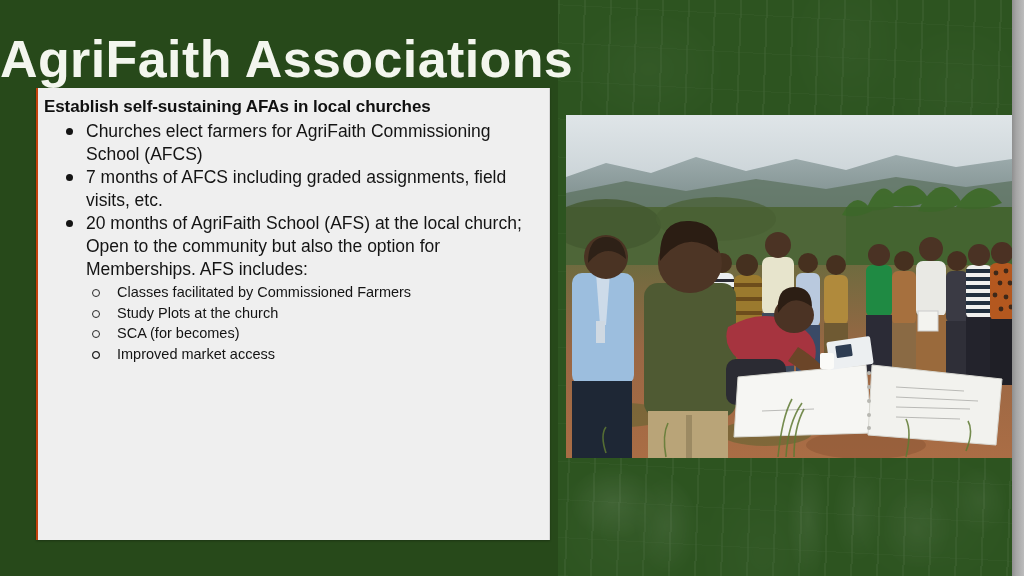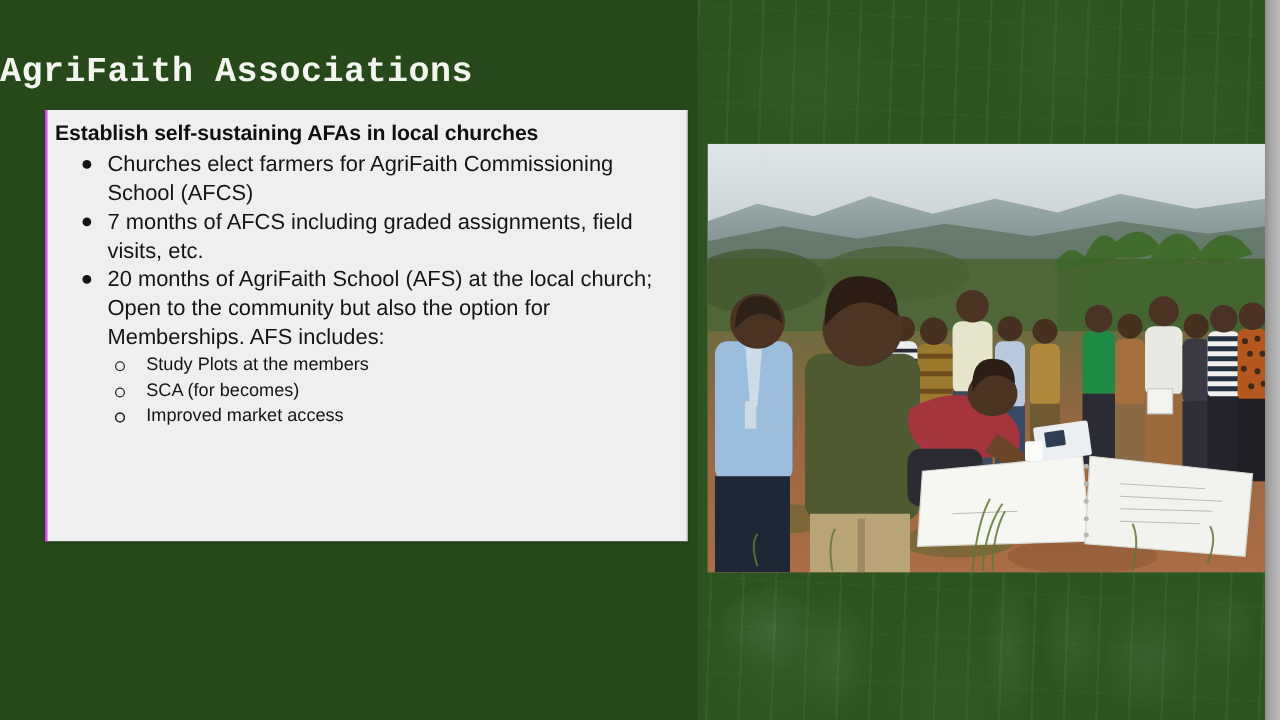--- a/index.html
+++ b/index.html
@@ -40,31 +40,31 @@
   }
   .right-edge{
     position:absolute;right:0;top:0;width:12px;height:576px;
     background:linear-gradient(90deg,#8f8f8f 0%,#a5a5a5 35%,#bcbcbc 100%);
   }
 
   
   .title{
     position:absolute;left:0;top:36px;width:558px;
     text-align:left;
-    font-family:Liberation Mono, monospace;
-    font-weight:bold;font-size:28px;line-height:46px;
+    font-family:Liberation Sans, sans-serif;
+    font-weight:bold;font-size:52px;line-height:46px;
     color:#f3f6ee;letter-spacing:.4px;
     white-space:nowrap;
   }
 
   
   .textbox{
-    position:absolute;left:36px;top:88px;width:511px;height:345px;
+    position:absolute;left:36px;top:88px;width:511px;height:452px;
     background:#efefef;
-    border-left:2px solid #d946ef;
+    border-left:2px solid #c2410c;
     border-right:1px solid #d5d5d5;
     box-shadow:0 1px 2px rgba(0,0,0,.28);
     overflow:hidden;
     padding:0;
   }
   .heading{
     margin:8px 0 2px 6px;
     font-size:17px;font-weight:bold;color:#101010;
     line-height:22px;letter-spacing:-.1px;
   }
@@ -127,21 +127,25 @@
         <span class="b1"></span>
         <span class="txt">7 months of AFCS including graded assignments, field visits, etc.</span>
       </li>
 
       <li>
         <span class="b1"></span>
         <span class="txt">20 months of AgriFaith School (AFS) at the local church; Open to the community but also the option for Memberships. AFS includes:</span>
         <ul class="lvl2">
           <li>
             <span class="b2"></span>
-            <span>Study Plots at the members</span>
+            <span>Classes facilitated by Commissioned Farmers</span>
+          </li>
+          <li>
+            <span class="b2"></span>
+            <span>Study Plots at the church</span>
           </li>
           <li>
             <span class="b2"></span>
             <span>SCA (for becomes)</span>
           </li>
           <li>
             <span class="b2"></span>
           </li>
           <li>
             <span class="b2"></span>

